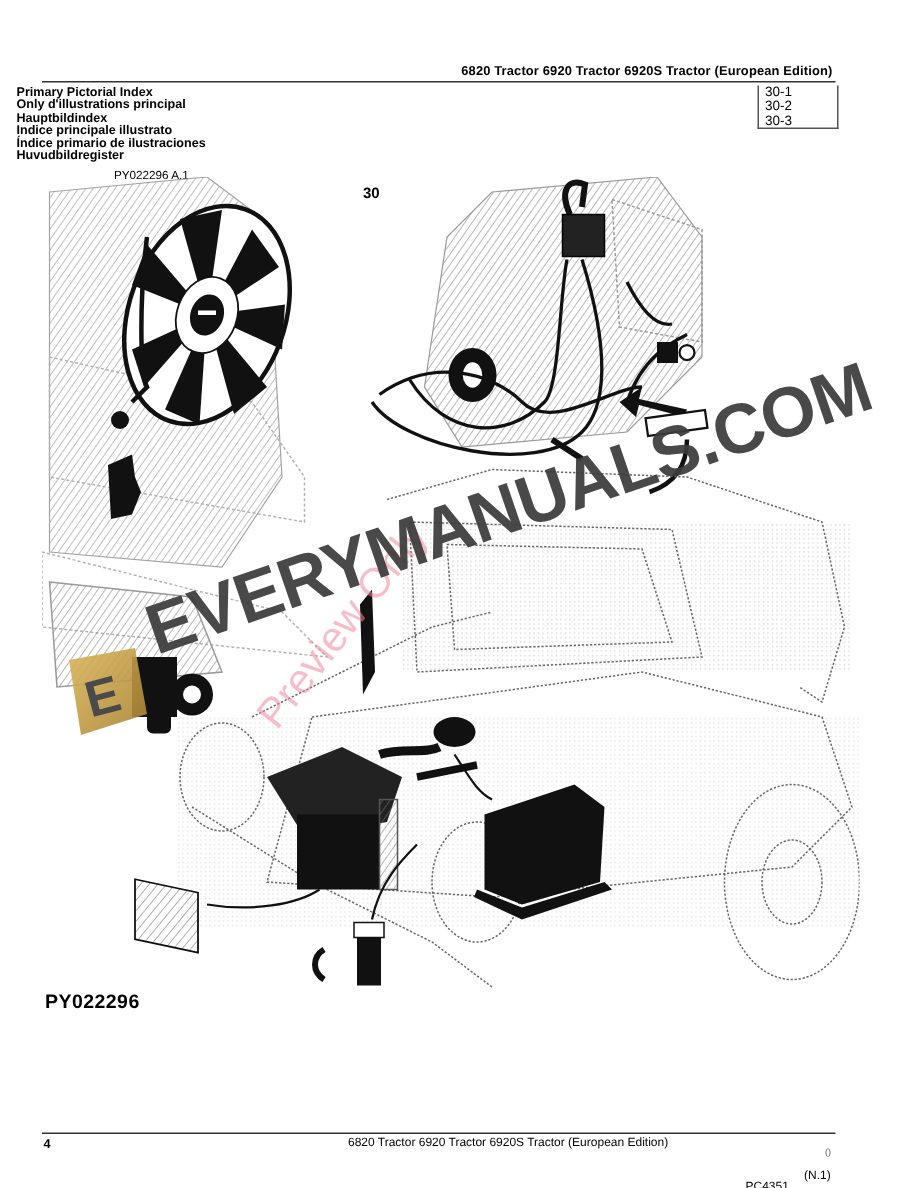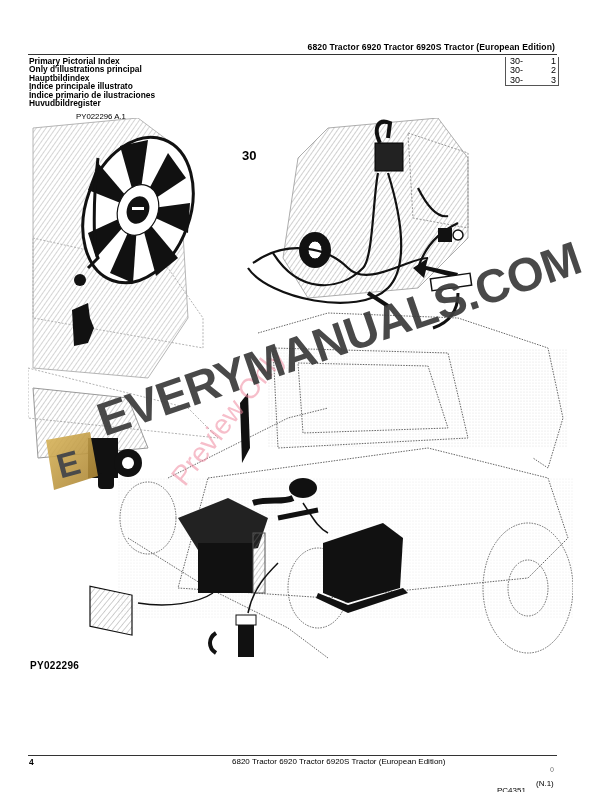--- a/index.html
+++ b/index.html
@@ -2,29 +2,29 @@
 <html><head>
 <meta charset="utf-8">
 <style>
   html, body { margin:0; padding:0; background:#ffffff; }
   body { width:612px; height:792px; position:relative; overflow:hidden;
          font-family:"Liberation Sans", sans-serif; color:#000; }
   .abs { position:absolute; }
   .header-title { left:300px; top:42px; width:255px; text-align:right;
                   font-size:8.6px; font-weight:bold; letter-spacing:0.1px; white-space:nowrap; }
   .header-rule { left:28px; top:54px; width:529px; height:0; border-top:1.4px solid #333; }
-  .index-labels { left:29px; top:57px; font-size:8.4px; font-weight:bold; line-height:8.4px; }
+  .index-labels { left:11px; top:57px; font-size:8.4px; font-weight:bold; line-height:8.4px; }
   .index-labels div { white-space:nowrap; }
   .ref-table { left:505px; top:57px; width:52px; border-left:1px solid #555; border-right:1px solid #555;
                border-bottom:1px solid #555; font-size:9px; line-height:9.4px; }
-  .ref-row { display:flex; justify-content:space-between; padding:0 2px 0 4px; }
+  .ref-row { display:flex; padding:0 2px 0 4px; }
   .subtitle { left:29px; top:112px; font-size:7.8px; white-space:nowrap;margin-left:47px; }
-  .fig-num { left:242px; top:124px; font-size:13px; font-weight:bold;margin-top:24px; }
+  .fig-num { left:242px; top:124px; font-size:10px; font-weight:bold; }
   .illus { left:28px; top:118px; width:545px; height:545px; }
-  .fig-id { left:30px; top:660px; font-size:10px; font-weight:bold; letter-spacing:0.3px; }
+  .fig-id { left:30px; top:660px; font-size:13px; font-weight:bold; letter-spacing:0.3px; }
   .footer-rule { left:28px; top:755px; width:529px; height:0; border-top:1.2px solid #333; }
   .page-num { left:29px; top:757px; font-size:8.5px; font-weight:bold; }
   .footer-text { left:232px; top:757px; font-size:8px; white-space:nowrap; }
   .footer-code { left:497px; top:786px; font-size:8px; white-space:nowrap; }
   .footer-rev { left:536px; top:779px; font-size:8px; white-space:nowrap; }
   .footer-sub { left:550px; top:766px; font-size:6px; color:#555; }
   .wm-main { left:90px; top:395px; font-size:47px; font-weight:bold; color:#3c3c3c;
              transform:rotate(-19deg); transform-origin:0 0; white-space:nowrap; opacity:0.93; letter-spacing:-0.5px; }
   .wm-preview { left:165px; top:472px; font-size:28px; color:#f08aa0; opacity:0.55;
                 transform:rotate(-52deg); transform-origin:0 0; white-space:nowrap; font-family:"Liberation Sans", sans-serif; }

